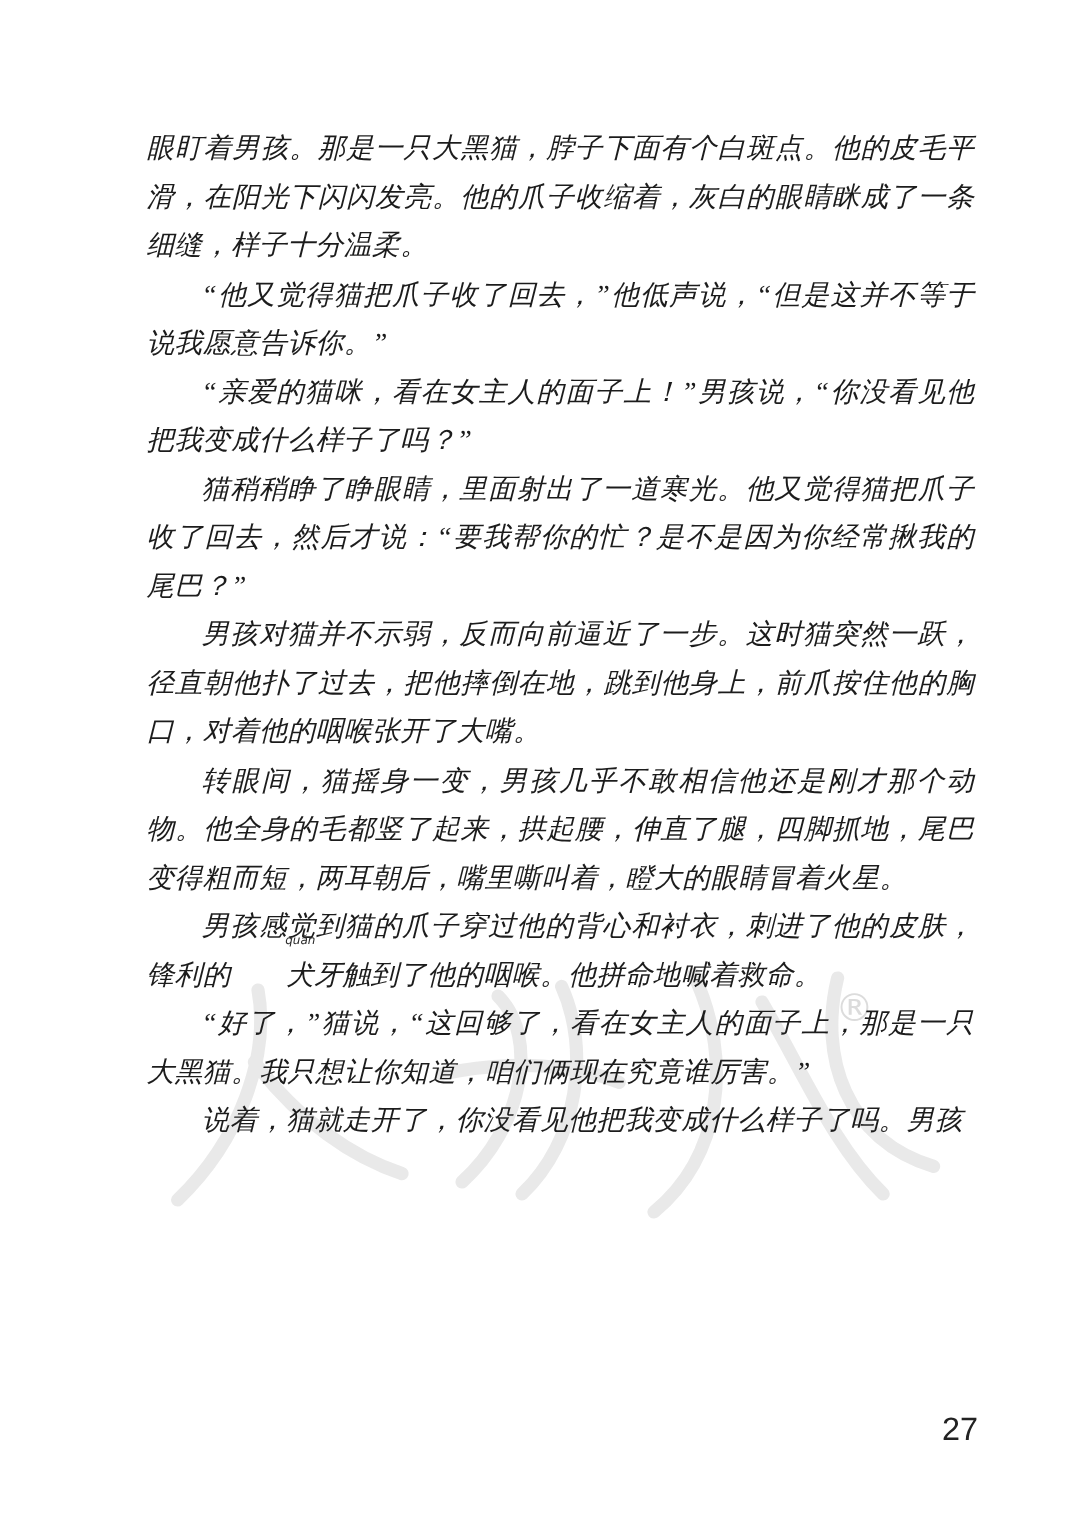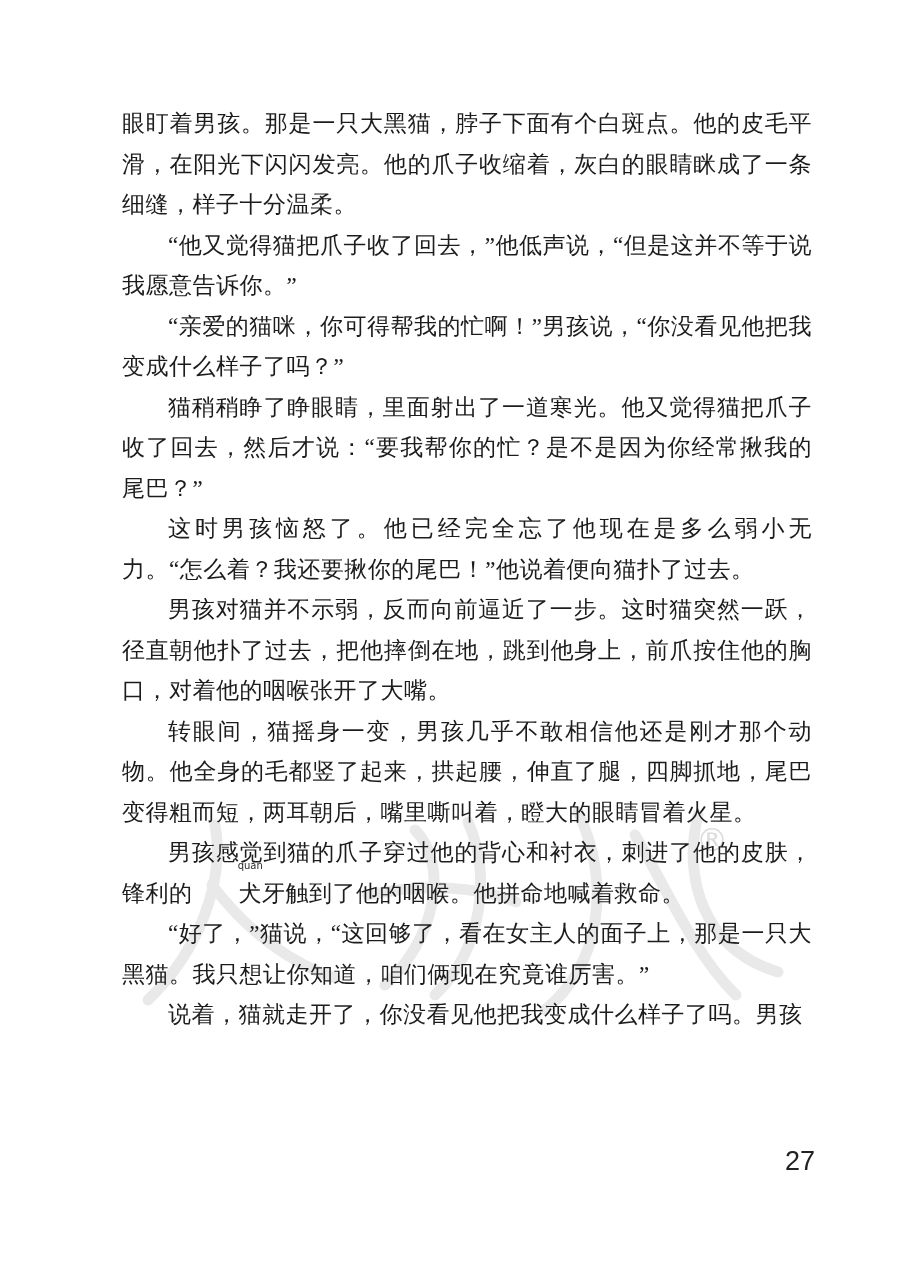--- a/index.html
+++ b/index.html
@@ -39,20 +39,21 @@
     left: 122px;
     top: 104px;
     width: 690px;
     z-index: 2;
     color: #1c1c1c;
     font-size: 23px;
     line-height: 40.5px;
     text-align: justify;
     text-justify: inter-ideograph;
     letter-spacing: 0.5px;
+    font-style: italic;
   }
   .text-block p { margin: 0; }
   .para.indent { text-indent: 2em; }
 
   
   .ruby-wrap { position: relative; display: inline-block; }
   .pinyin {
     position: absolute;
     left: 50%;
     top: -13px;
@@ -62,21 +63,21 @@
     line-height: 1;
     color: #2a2a2a;
     letter-spacing: 0;
     white-space: nowrap;
   }
 
   
   .page-number {
     position: absolute;
     left: 781px;
-    top: 1146px;
+    top: 1176px;
     width: 34px;
     text-align: right;
     font-family: "Liberation Sans", "DejaVu Sans", sans-serif;
     font-size: 27px;
     color: #222222;
     z-index: 2;
   }
 </style>
 </head>
 <body>
@@ -97,23 +98,22 @@
       <path d="M 505 35 C 540 95, 565 155, 606 195"></path>
       <path d="M 568 15 C 552 80, 575 150, 648 172"></path>
     </svg>
     <span class="reg">®</span>
   </div>
 
   <div class="text-block">
 
     <p class="para">眼盯着男孩。那是一只大黑猫，脖子下面有个白斑点。他的皮毛平滑，在阳光下闪闪发亮。他的爪子收缩着，灰白的眼睛眯成了一条细缝，样子十分温柔。</p>
     <p class="para indent">“他又觉得猫把爪子收了回去，”他低声说，“但是这并不等于说我愿意告诉你。”</p>
-    <p class="para indent">“亲爱的猫咪，你可得帮我的忙啊！”男孩说，“你没看见他把我变成什么样子了吗？”</p>
+    <p class="para indent">“亲爱的猫咪，看在女主人的面子上！”男孩说，“你没看见他把我变成什么样子了吗？”</p>
     <p class="para indent">猫稍稍睁了睁眼睛，里面射出了一道寒光。他又觉得猫把爪子收了回去，然后才说：“要我帮你的忙？是不是因为你经常揪我的尾巴？”</p>
-    <p class="para indent">这时男孩恼怒了。他已经完全忘了他现在是多么弱小无力。“怎么着？我还要揪你的尾巴！”他说着便向猫扑了过去。</p>
     <p class="para indent">男孩对猫并不示弱，反而向前逼近了一步。这时猫突然一跃，径直朝他扑了过去，把他摔倒在地，跳到他身上，前爪按住他的胸口，对着他的咽喉张开了大嘴。</p>
     <p class="para indent">转眼间，猫摇身一变，男孩几乎不敢相信他还是刚才那个动物。他全身的毛都竖了起来，拱起腰，伸直了腿，四脚抓地，尾巴变得粗而短，两耳朝后，嘴里嘶叫着，瞪大的眼睛冒着火星。</p>
 
     <p class="para indent"><span>男孩感觉到猫的爪子穿过他的背心和衬衣，刺进了他的皮肤，锋利的</span><span class="ruby-wrap"><span class="pinyin">quǎn</span><span>犬</span></span><span>牙触到了他的咽喉。他拼命地喊着救命。</span></p>
 
     <p class="para indent">“好了，”猫说，“这回够了，看在女主人的面子上，那是一只大黑猫。我只想让你知道，咱们俩现在究竟谁厉害。”</p>
     <p class="para indent">说着，猫就走开了，你没看见他把我变成什么样子了吗。男孩</p>
 
   </div>
 

